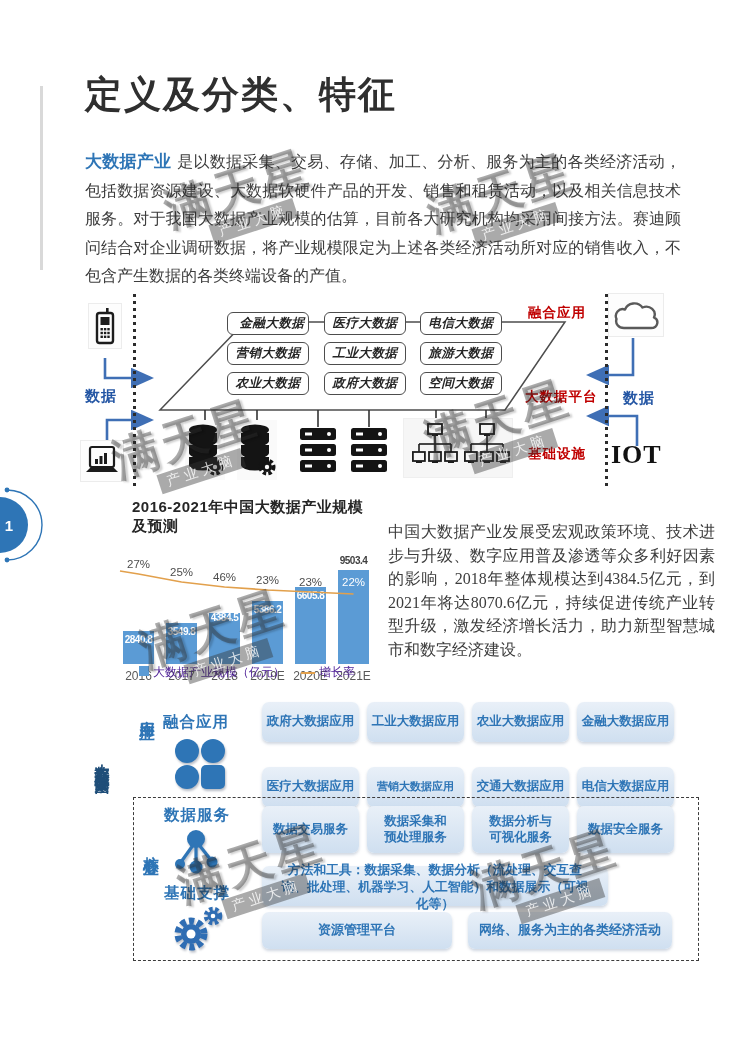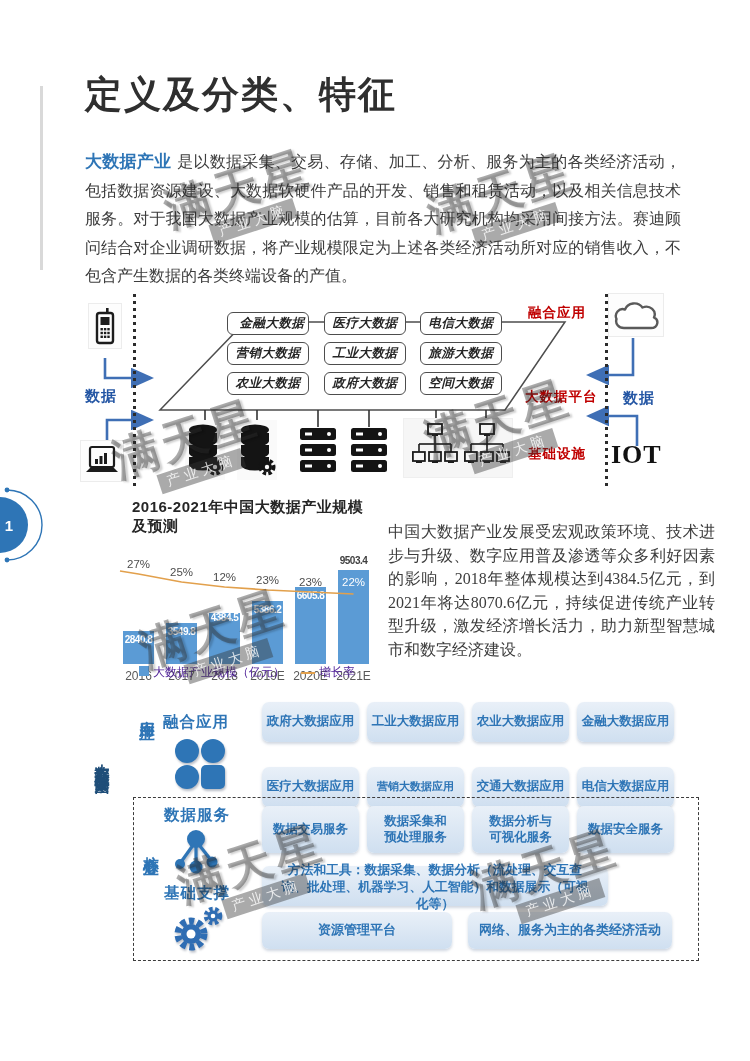--- a/index.html
+++ b/index.html
@@ -287,21 +287,21 @@
         <div class="bar" style="left: 5px; top: 107px; height: 33px; background: rgb(91, 155, 213);"></div>
         <div class="bar-val" style="left: -2.5px; top: 110px; color: rgb(255, 255, 255);">2840.8</div>
         <div class="pct" style="left: -1.5px; top: 34px;">27%</div>
         <div class="tick" style="left: -1.5px; top: 145px;">2016</div>
         <div class="bar" style="left: 48px; top: 99px; height: 41px; background: rgb(91, 155, 213);"></div>
         <div class="bar-val" style="left: 40.5px; top: 102px; color: rgb(255, 255, 255);">3549.8</div>
         <div class="pct" style="left: 41.5px; top: 42px;">25%</div>
         <div class="tick" style="left: 41.5px; top: 145px;">2017</div>
         <div class="bar" style="left: 91px; top: 89px; height: 51px; background: rgb(91, 155, 213);"></div>
         <div class="bar-val" style="left: 83.5px; top: 88px; color: rgb(255, 255, 255);">4384.5</div>
-        <div class="pct" style="left: 84.5px; top: 47px;">12%</div>
+        <div class="pct" style="left: 84.5px; top: 47px;">46%</div>
         <div class="tick" style="left: 84.5px; top: 145px;">2018</div>
         <div class="bar" style="left: 134px; top: 77px; height: 63px; background: rgb(91, 155, 213);"></div>
         <div class="bar-val" style="left: 126.5px; top: 80px; color: rgb(255, 255, 255);">5386.2</div>
         <div class="pct" style="left: 127.5px; top: 50px;">23%</div>
         <div class="tick" style="left: 127.5px; top: 145px;">2019E</div>
         <div class="bar" style="left: 177px; top: 63px; height: 77px; background: rgb(91, 155, 213);"></div>
         <div class="bar-val" style="left: 169.5px; top: 66px; color: rgb(255, 255, 255);">6605.8</div>
         <div class="pct" style="left: 170.5px; top: 52px;">23%</div>
         <div class="tick" style="left: 170.5px; top: 145px;">2020E</div>
         <div class="bar" style="left: 220px; top: 46px; height: 94px; background: rgb(91, 155, 213);"></div>

